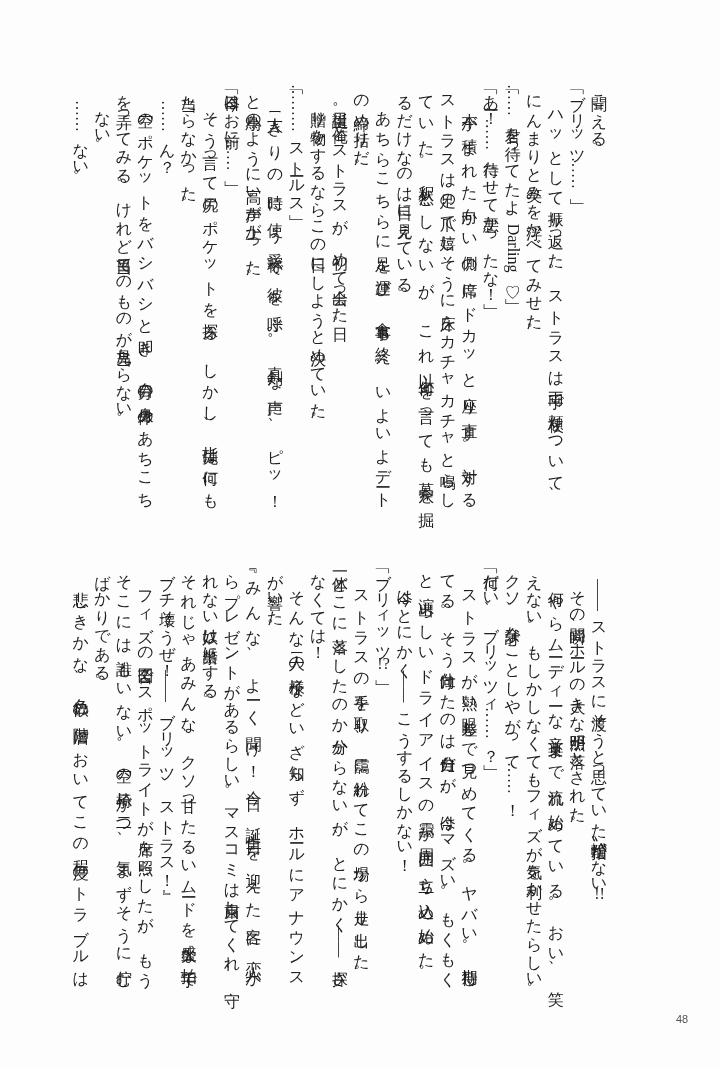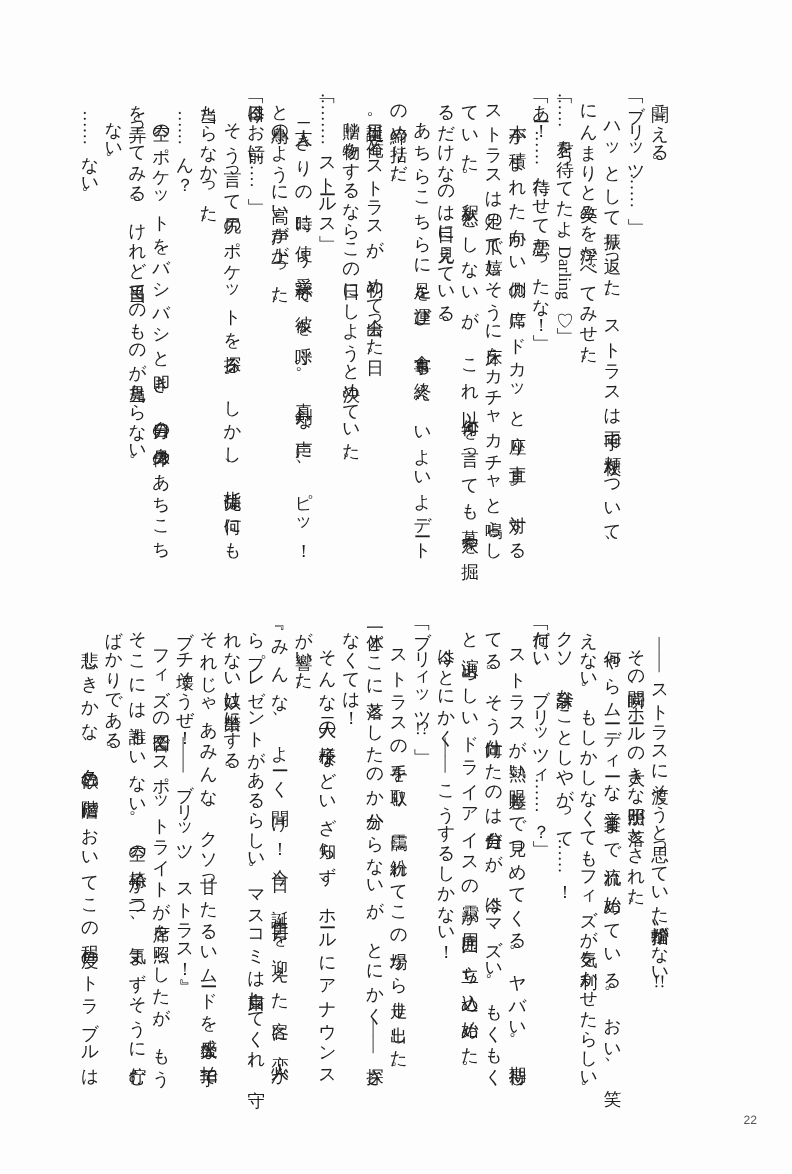--- a/index.html
+++ b/index.html
@@ -101,14 +101,14 @@
     <div class="col full">らプレゼントがあるらしい。マスコミは自粛してくれ、守</div>
     <div class="col">れない奴は出禁にする。</div>
     <div class="col full">それじゃあみんな、クソ甘ったるいムードを盛大な拍手で</div>
     <div class="col">ブチ壊そうぜ！――ブリッツ、ストラス！』</div>
     <div class="col ind full">フィズの合図でスポットライトが席を照らしたが、もう</div>
     <div class="col full">そこには誰もいない。空の椅子が二つ、気まずそうに佇む</div>
     <div class="col">ばかりである。</div>
     <div class="col ind full">悲しきかな、色欲の階層においてこの程度のトラブルは</div>
   </div>
 
-  <div class="page-number">22</div>
+  <div class="page-number">48</div>
 </div>
 
 </body></html>

